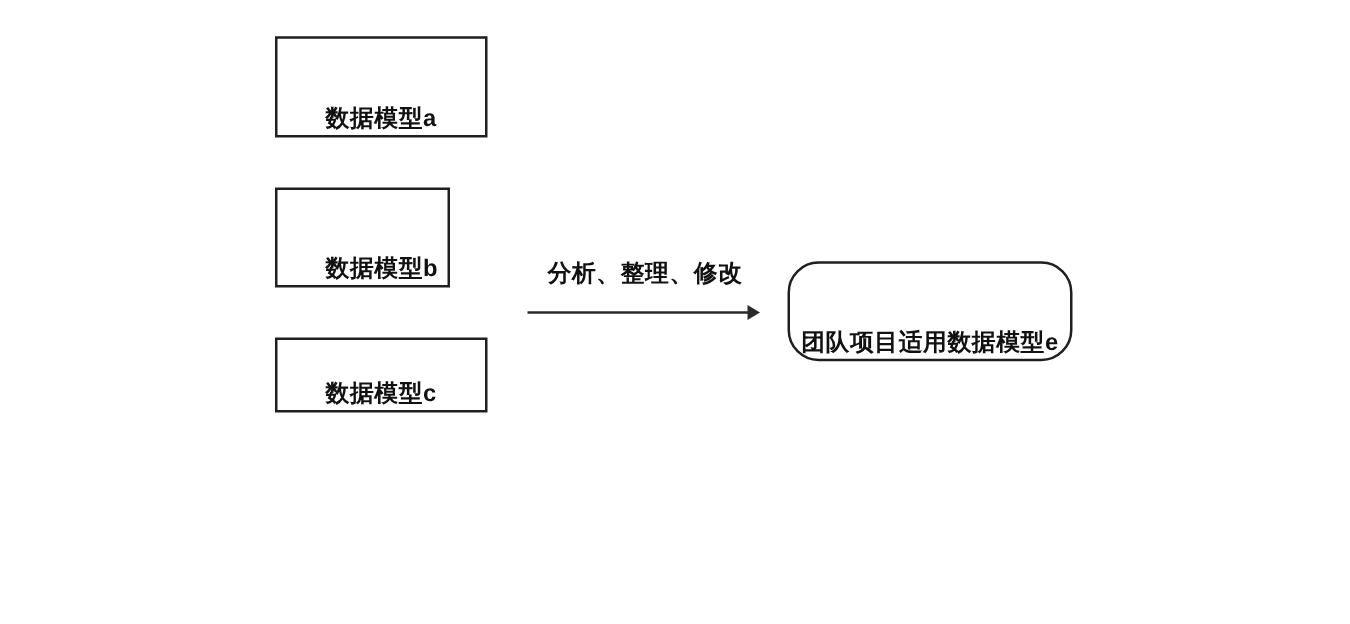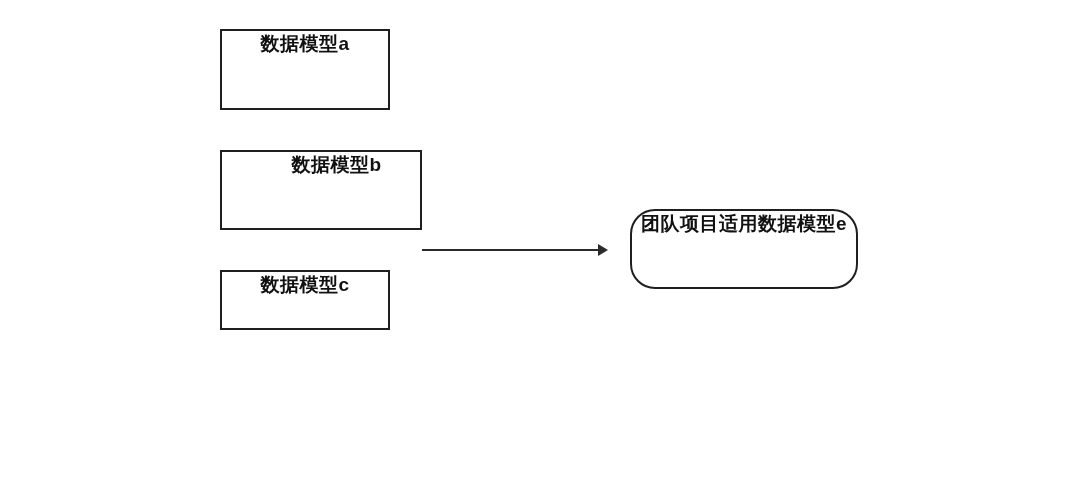--- a/index.html
+++ b/index.html
@@ -14,29 +14,29 @@
     height: 499px;
     background: #ffffff;
     overflow: hidden;
   }
   .node {
     position: absolute;
     box-sizing: border-box;
     border: 2px solid #1f1f1f;
     background: #ffffff;
     display: flex;
-    align-items: flex-start;
+    align-items: flex-end;
     justify-content: center;
     font-size: 19px;
     font-weight: 600;
     color: #111111;
     letter-spacing: 0.5px;
   }
   .node-a { left: 220px; top: 29px;  width: 170px; height: 81px; }
-  .node-b { left: 220px; top: 150px; width: 202px; height: 80px; padding-left: 31px; }
+  .node-b { left: 220px; top: 150px; width: 140px; height: 80px; padding-left: 31px; }
   .node-c { left: 220px; top: 270px; width: 170px; height: 60px; }
   .node-d { left: 220px; top: 390px; width: 170px; height: 82px; }
   .node-e { left: 630px; top: 209px; width: 228px; height: 80px; border-radius: 25px; }
 
   .arrow-label {
     position: absolute;
     left: 420px;
     top: 206px;
     width: 192px;
     text-align: center;
@@ -75,20 +75,21 @@
 
   <div class="node node-b">
     <span>数据模型b</span>
   </div>
 
   <div class="node node-c">
     <span>数据模型c</span>
   </div>
 
 
+  <div class="arrow-label">分析、整理、修改</div>
   <div class="arrow-line"></div>
   <div class="arrow-head"></div>
 
   <div class="node node-e">
     <span>团队项目适用数据模型e</span>
   </div>
 
 </div>
 
 </body></html>

